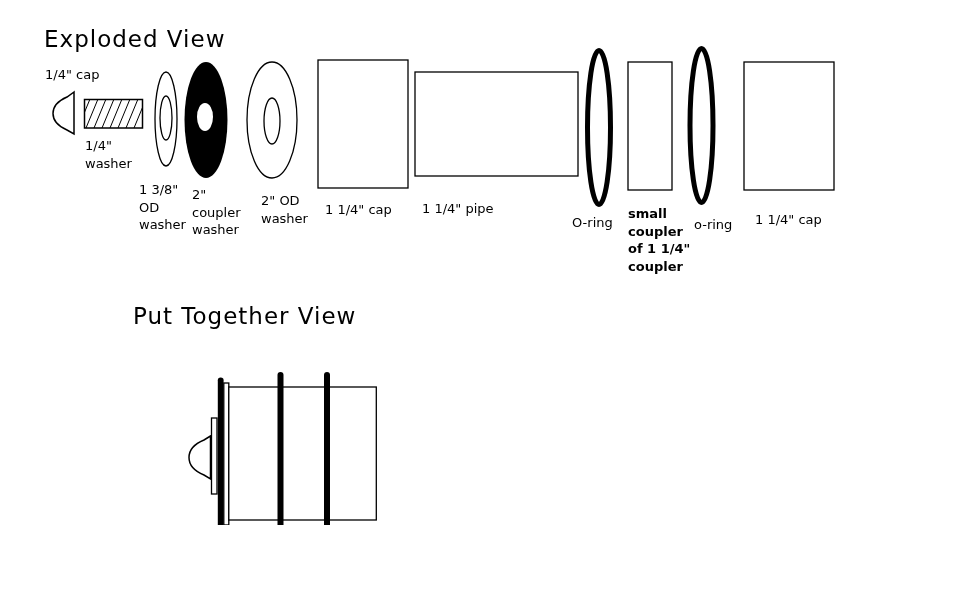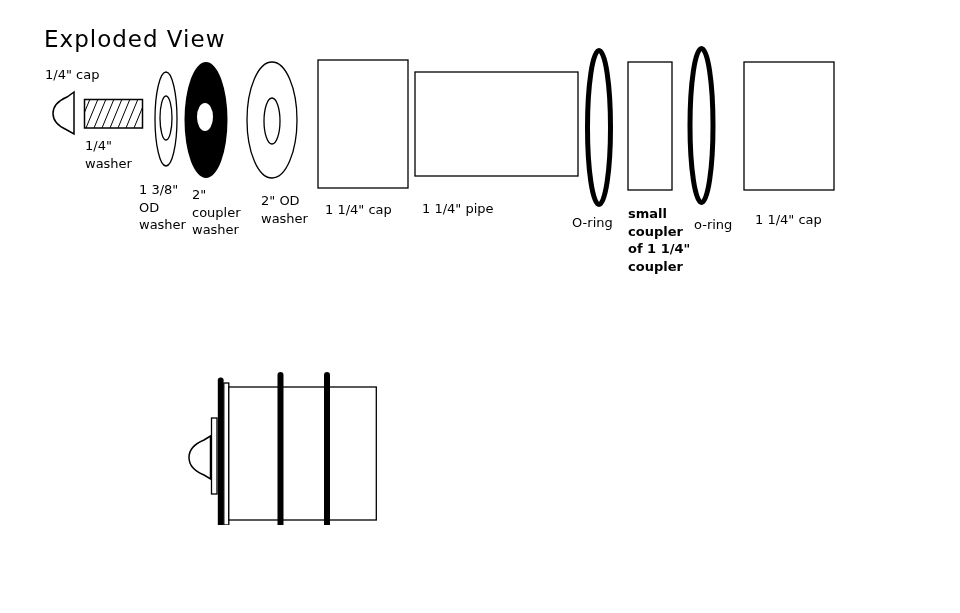--- a/index.html
+++ b/index.html
@@ -99,20 +99,21 @@
 
     <rect x="223.8" y="383" width="5" height="142" fill="#ffffff" stroke="#000000" stroke-width="1.3"></rect>
 
     <rect x="228.8" y="387" width="147.5" height="133" fill="#ffffff" stroke="#000000" stroke-width="1.3"></rect>
 
     <line x1="280.5" y1="375" x2="280.5" y2="533" stroke="#000000" stroke-width="6" stroke-linecap="round"></line>
     <line x1="327" y1="375" x2="327" y2="533" stroke="#000000" stroke-width="6" stroke-linecap="round"></line>
   </svg>
 
   <div class="title" style="left:44px; top:26px;">Exploded View</div>
+  <div class="title" style="left:133px; top:303px;">Put Together View</div>
 
   <div class="lbl" style="left:45px; top:66px;">1/4" cap</div>
 
   <div class="lbl" style="left:85px; top:137px;">
     <div>1/4"</div>
     <div>washer</div>
   </div>
 
   <div class="lbl" style="left:139px; top:181px;">
     <div>1 3/8"</div>

